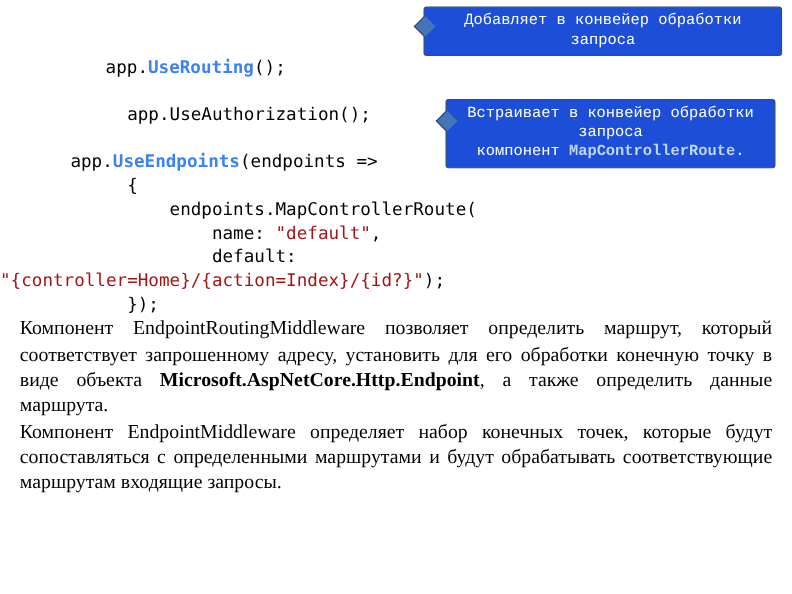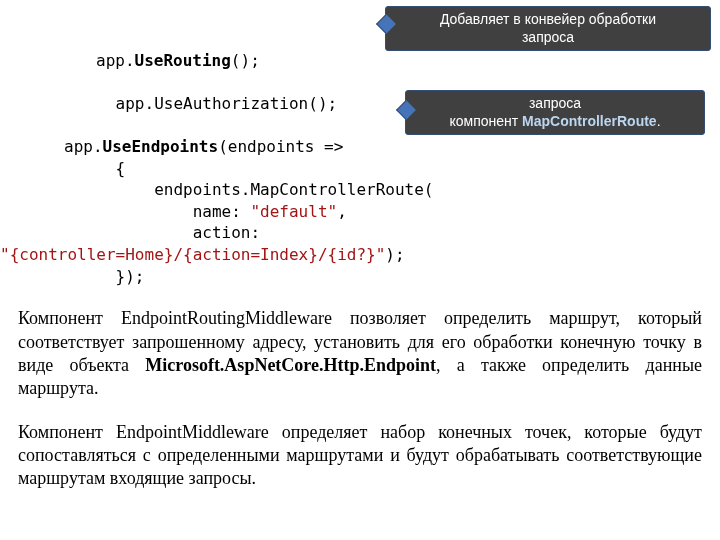--- a/index.html
+++ b/index.html
@@ -12,28 +12,28 @@
     position: relative;
     overflow: hidden;
   }
   .code {
     font-family: Consolas, monospace;
     font-size: 16px;
     line-height: 1.35;
     white-space: pre;
     padding: 28px 0 0 0;
   }
-  .kw { font-weight: bold; color: #000000; }
+  .kw { font-weight: bold; color: #3b82f6; }
   .str { color: #a31515; }
   .callout {
     position: absolute;
-    background: #404040;
+    background: #1d4ed8;
     border: 1px solid #334d73;
     color: #fff;
-    font-family: Liberation Sans, sans-serif;
+    font-family: Liberation Mono, monospace;
     font-size: 14px;
     text-align: center;
     border-radius: 3px;
     padding: 4px 8px;
     line-height: 1.25;
   }
   .callout .accent { color: #bcd5f0; font-weight: bold; }
   .tail {
     position: absolute;
     width: 14px;
@@ -41,48 +41,49 @@
     background: #4674b9;
     border-left: 1px solid #334d73;
     border-bottom: 1px solid #334d73;
     transform: rotate(45deg);
   }
   .para {
     font-size: 18px;
     line-height: 1.3;
     text-align: justify;
     padding: 0 18px;
-    margin-top: 20px;
+    margin-top: 0;
   }
   .para .strong { font-weight: bold; }
 </style>
 </head>
 <body>
 
 <div class="code">
 <span style="padding-left:96px"><span>app.</span><span class="kw">UseRouting</span><span>();</span></span>
 
 <span>            app.UseAuthorization();</span>
 
 <span style="padding-left:64px"><span>app.</span><span class="kw">UseEndpoints</span><span>(endpoints =&gt;</span></span>
 <span>            {</span>
 <span>                endpoints.MapControllerRoute(</span>
 <span>                    name: </span><span class="str">"default"</span><span>,</span>
-<span>                    action:</span>
+<span>                    default:</span>
 <span class="str">"{controller=Home}/{action=Index}/{id?}"</span><span>);</span>
 <span>            });</span>
 </div>
 
 <div class="callout" style="top:6px; left:385px; width:326px;">
   <div>Добавляет в конвейер обработки</div>
   <div>запроса</div>
   <div class="tail" style="left:-7px; top:10px;"></div>
 </div>
 
 <div class="callout" style="top:90px; left:405px; width:300px;">
+  <div>Встраивает в конвейер обработки</div>
   <div>запроса</div>
   <div><span>компонент </span><span class="accent">MapControllerRoute</span>.</div>
   <div class="tail" style="left:-7px; top:12px;"></div>
 </div>
 
 <div class="para">
   <span>Компонент EndpointRoutingMiddleware позволяет определить маршрут, который соответствует запрошенному адресу, установить для его обработки конечную точку в виде объекта </span><span class="strong">Microsoft.AspNetCore.Http.Endpoint</span><span>, а также определить данные маршрута.</span>
 </div>
 
 <div class="para">Компонент EndpointMiddleware определяет набор конечных точек, которые будут сопоставляться с определенными маршрутами и будут обрабатывать соответствующие маршрутам входящие запросы.</div>

